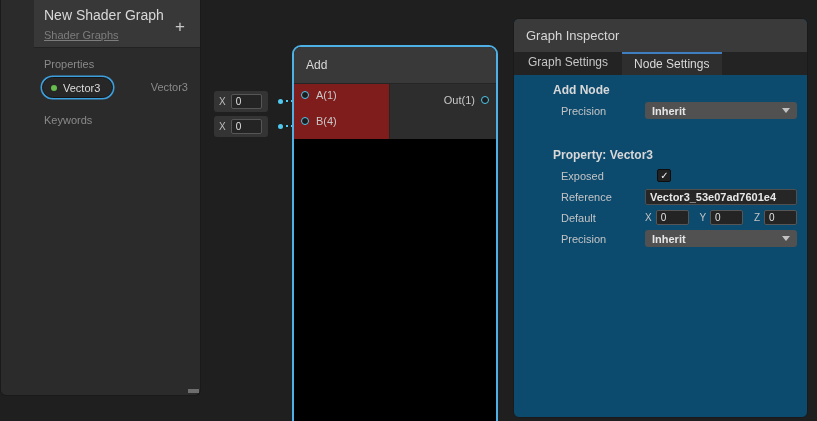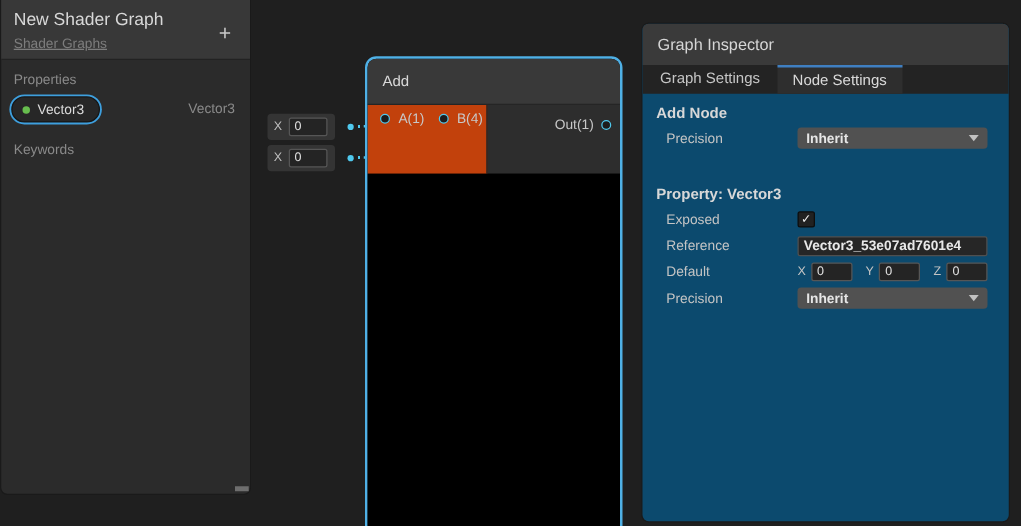--- a/index.html
+++ b/index.html
@@ -8,21 +8,21 @@
     background:#1f1f1f;
     font-family:"Liberation Sans", sans-serif;
     position:relative;
     color:#d4d4d4;
   }
 
   
   .blackboard {
     position:absolute; left:0; top:0; width:201px; height:396px;
     background:#2b2b2b; border-radius:0 0 6px 6px;
-    border:1px solid #1a1a1a; border-top:none;
+    border:1px solid #1a1a1a; border-top:none;padding-left:33px;
   }
   .bb-header {
     position:relative; height:48px; background:#383838;
     border-bottom:1px solid #222;
   }
   .bb-title { position:absolute; left:10px; top:7px; font-size:14px; color:#d8d8d8; }
   .bb-subtitle { position:absolute; left:10px; top:29px; font-size:11px; color:#7d7d7d;text-decoration:underline; }
   .bb-add {
     position:absolute; right:10px; top:17px; width:20px; height:20px;
     font-size:17px; color:#c8c8c8; text-align:center; line-height:20px; cursor:pointer;
@@ -44,22 +44,22 @@
     position:absolute; left:292px; top:45px; width:206px; height:384px;
     border:2px solid #4fb0e5; border-radius:9px; background:#000;
     display:flex; flex-direction:column; overflow:hidden;
   }
   .node-header {
     height:37px; background:#393939; border-bottom:1px solid #252525;
     font-size:12px; color:#d9d9d9; line-height:37px; padding-left:12px;
   }
   .node-ports { display:flex; height:55px; }
   .ports-left {
-    width:96px; background:#c2410c; border-right:1px solid #252525;
-    display:flex; flex-direction:row; justify-content:center; gap:4px;
+    width:96px; background:#7f1d1d; border-right:1px solid #252525;
+    display:flex; flex-direction:column; justify-content:flex-start; gap:4px;
   }
   .ports-right { flex:1; background:#2d2d2d; }
   .port-row { display:flex; align-items:center; gap:7px; padding-left:7px; height:22px; }
   .port-row-out { display:flex; align-items:center; justify-content:flex-end; gap:6px; padding-right:7px; height:22px; margin-top:5px; }
   .port-ring {
     width:8px; height:8px; border:1.5px solid #4fc9ee; border-radius:50%;
     background:#1c1c1c; flex:0 0 auto; cursor:crosshair;
   }
   .port-label { font-size:11px; color:#c8c8c8; }
   .node-preview { flex:1; background:#000; }
@@ -91,21 +91,21 @@
     line-height:33px; padding-left:12px;
   }
   .insp-tabs { display:flex; height:23px; background:#232323; }
   .tab {
     font-size:12px; color:#c6c6c6; line-height:21px; padding:0 14px; cursor:pointer;
   }
   .tab.active {
     background:#2e2e2e; border-top:2px solid #3f7fc1; color:#dadada;
     width:100px; padding:0 0 0 12px;
   }
-  .insp-content { padding:5px 10px 0 10px; }
+  .insp-content { padding:5px 10px 0 10px;margin-left:28px; }
   .group-header { font-size:12px; font-weight:bold; color:#d8d8d8; margin:3px 0 3px 1px; }
   .gh-property { margin-top:27px; }
   .irow { display:flex; align-items:center; height:21px; }
   .irow-label { width:114px; padding-left:9px; font-size:11px; color:#c4c4c4; }
   .ctrl { width:152px; display:flex; align-items:center; }
   .dropdown {
     width:152px; height:17px; background:#515151; border-radius:3px;
     display:flex; align-items:center; padding:0 7px; cursor:pointer;
   }
   .dd-value { font-size:11px; font-weight:bold; color:#e6e6e6; flex:1; }

